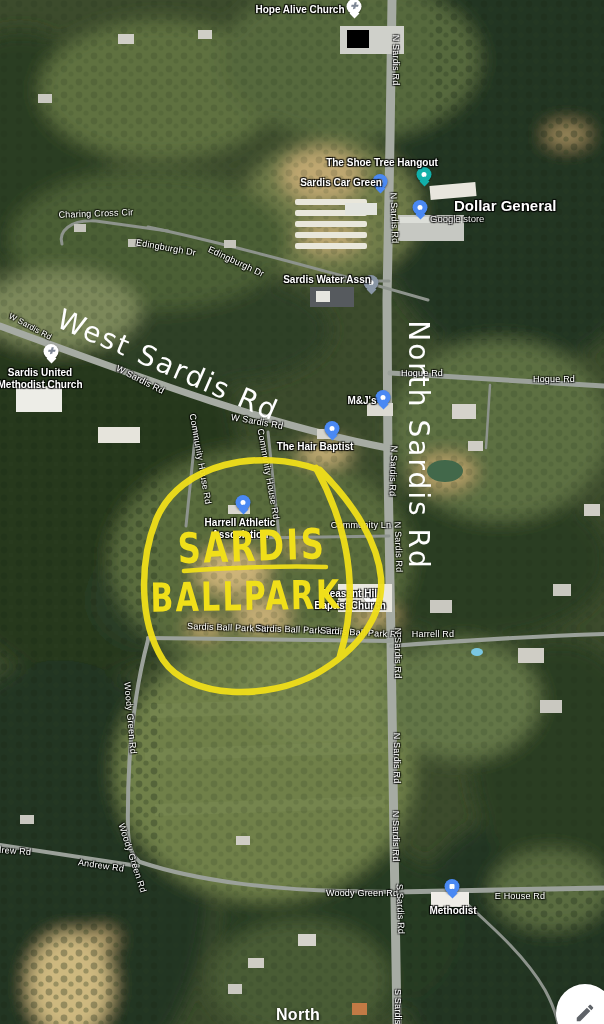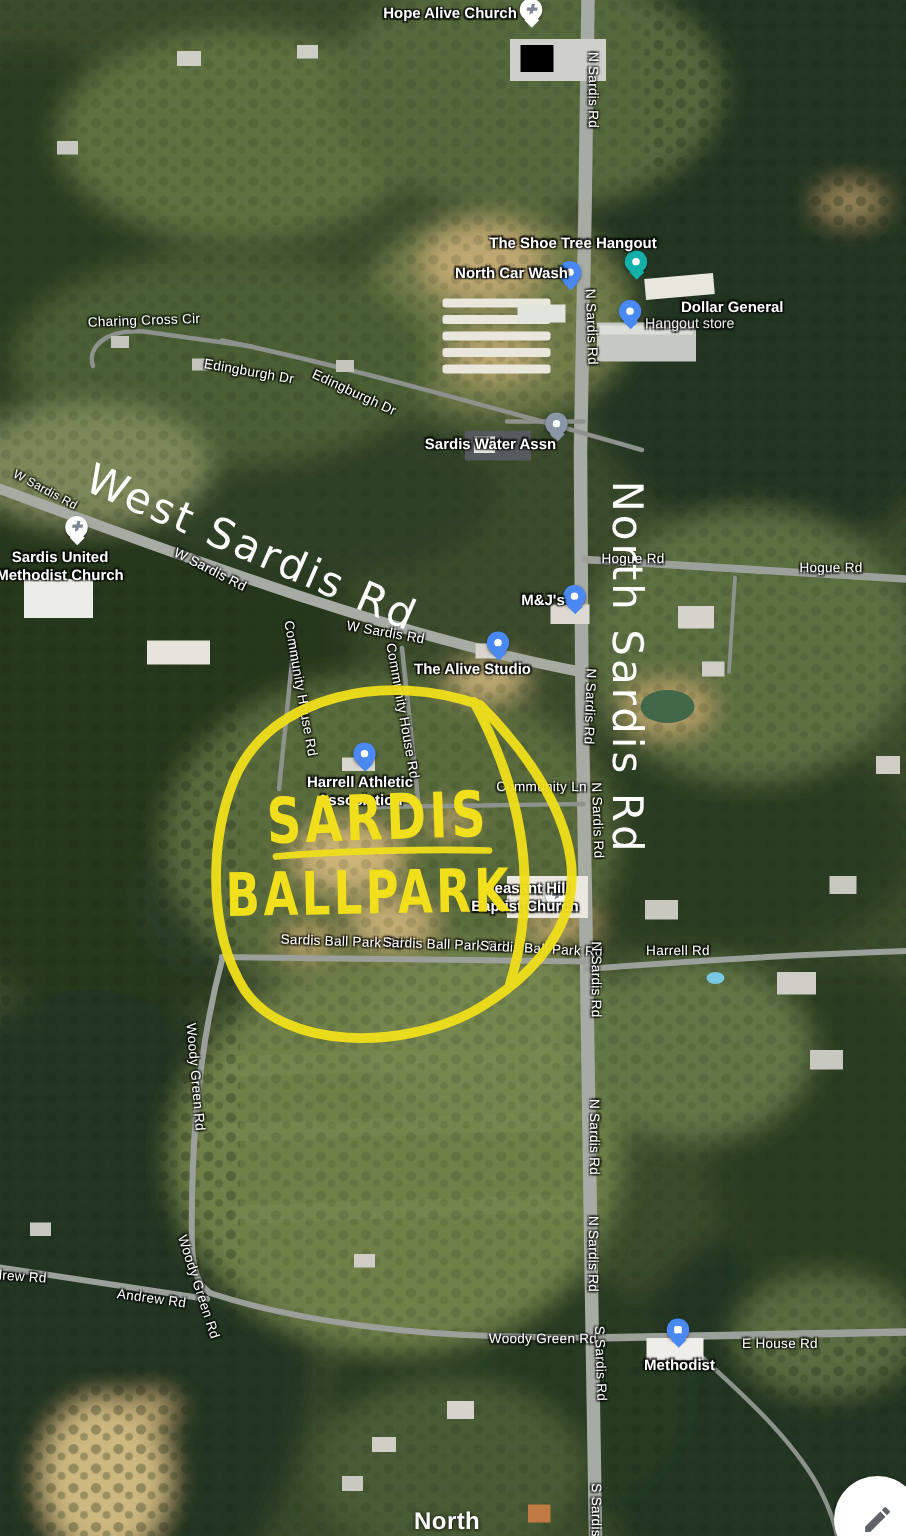--- a/index.html
+++ b/index.html
@@ -12,21 +12,21 @@
       letter-spacing:.2px;
       transform:translate(-50%,-50%) rotate(var(--r,0deg));
       text-shadow:-1px -1px 1px rgba(0,0,0,.75),1px -1px 1px rgba(0,0,0,.75),
                   -1px 1px 1px rgba(0,0,0,.75),1px 1px 1px rgba(0,0,0,.75);}
   
   .poi{position:absolute;color:#fff;font-size:10px;font-weight:bold;line-height:1.15;
        text-align:center;white-space:nowrap;transform:translate(-50%,-50%);
        text-shadow:-1px -1px 1px rgba(0,0,0,.85),1px -1px 1px rgba(0,0,0,.85),
                    -1px 1px 1px rgba(0,0,0,.85),1px 1px 1px rgba(0,0,0,.85);cursor:pointer;}
   .poi.dg{transform:translate(0,-50%);text-align:left;}
-  .poi .dg-name{font-size:10px;padding-left:24px;}
+  .poi .dg-name{font-size:15px;padding-left:24px;}
   .poi .dg-sub{font-size:9.5px;font-weight:normal;color:#e9e9e9;}
 
   
   .mk{position:absolute;width:15px;height:21px;transform:translate(-50%,-100%);cursor:pointer;}
   .mk .head{position:absolute;left:0;top:0;width:15px;height:15px;border-radius:50%;
             box-shadow:0 1px 2px rgba(0,0,0,.5);display:flex;align-items:center;justify-content:center;}
   .mk .tail{position:absolute;left:50%;top:11px;width:7px;height:7px;
             transform:translateX(-50%) rotate(45deg);}
   .mk .glyph{width:5px;height:5px;border-radius:50%;background:#fff;}
   .m-blue .head,.m-blue .tail{background:#4a89f3;}
@@ -195,21 +195,21 @@
   <div class="rl" style="left:422px;top:373px">Hogue Rd</div>
   <div class="rl" style="left:554px;top:379px">Hogue Rd</div>
   <div class="rl" style="left:200px;top:459px;--r:80deg">Community House Rd</div>
   <div class="rl" style="left:268px;top:474px;--r:80deg">Community House Rd</div>
   <div class="rl" style="left:393px;top:471px;--r:92deg">N Sardis Rd</div>
   <div class="rl" style="left:398px;top:547px;--r:88deg">N Sardis Rd</div>
   <div class="rl" style="left:361px;top:525px">Community Ln</div>
   <div class="rl" style="left:228px;top:628px;--r:2deg">Sardis Ball Park Rd</div>
   <div class="rl" style="left:296px;top:630px;--r:2deg">Sardis Ball Park Rd</div>
   <div class="rl" style="left:361px;top:633px;--r:3deg">Sardis Ball Park Rd</div>
-  <div class="rl" style="left:452px;top:634px">Harrell Rd</div>
+  <div class="rl" style="left:433px;top:634px">Harrell Rd</div>
   <div class="rl" style="left:397px;top:653px;--r:90deg">N Sardis Rd</div>
   <div class="rl" style="left:396px;top:758px;--r:90deg">N Sardis Rd</div>
   <div class="rl" style="left:395px;top:836px;--r:90deg">N Sardis Rd</div>
   <div class="rl" style="left:130px;top:718px;--r:85deg">Woody Green Rd</div>
   <div class="rl" style="left:132px;top:858px;--r:72deg">Woody Green Rd</div>
   <div class="rl" style="left:8px;top:851px;--r:4deg">Andrew Rd</div>
   <div class="rl" style="left:101px;top:866px;--r:8deg">Andrew Rd</div>
   <div class="rl" style="left:362px;top:893px">Woody Green Rd</div>
   <div class="rl" style="left:400px;top:909px;--r:88deg">S Sardis Rd</div>
   <div class="rl" style="left:520px;top:896px">E House Rd</div>
@@ -277,32 +277,32 @@
     </span>
   <span class="mk m-gas" style="left:452px;top:900px">
       <i class="head">
         <span class="glyph"></span>
       </i>
       <i class="tail"></i>
     </span>
 
   <div class="poi" style="left:300px;top:10px">Hope Alive Church</div>
   <div class="poi" style="left:382px;top:163px">The Shoe Tree Hangout</div>
-  <div class="poi" style="left:341px;top:183px">North Car Wash</div>
+  <div class="poi" style="left:341px;top:183px">Sardis Car Green</div>
   <div class="poi dg" style="left:430px;top:211px">
     <div class="dg-name">Dollar General</div>
-    <div class="dg-sub">Hangout store</div>
+    <div class="dg-sub">Google store</div>
   </div>
-  <div class="poi" style="left:327px;top:297px">Sardis Water Assn</div>
+  <div class="poi" style="left:327px;top:280px">Sardis Water Assn</div>
   <div class="poi" style="left:40px;top:378px">
     <div>Sardis United</div>
     <div>Methodist Church</div>
   </div>
   <div class="poi" style="left:362px;top:401px">M&amp;J's</div>
-  <div class="poi" style="left:315px;top:447px">The Alive Studio</div>
+  <div class="poi" style="left:315px;top:447px">The Hair Baptist</div>
   <div class="poi" style="left:240px;top:528px">
     <div>Harrell Athletic</div>
     <div>Association</div>
   </div>
   <div class="poi" style="left:350px;top:599px">
     <div>Pleasant Hill</div>
     <div>Baptist Church</div>
   </div>
   <div class="poi" style="left:453px;top:911px">Methodist</div>
 

